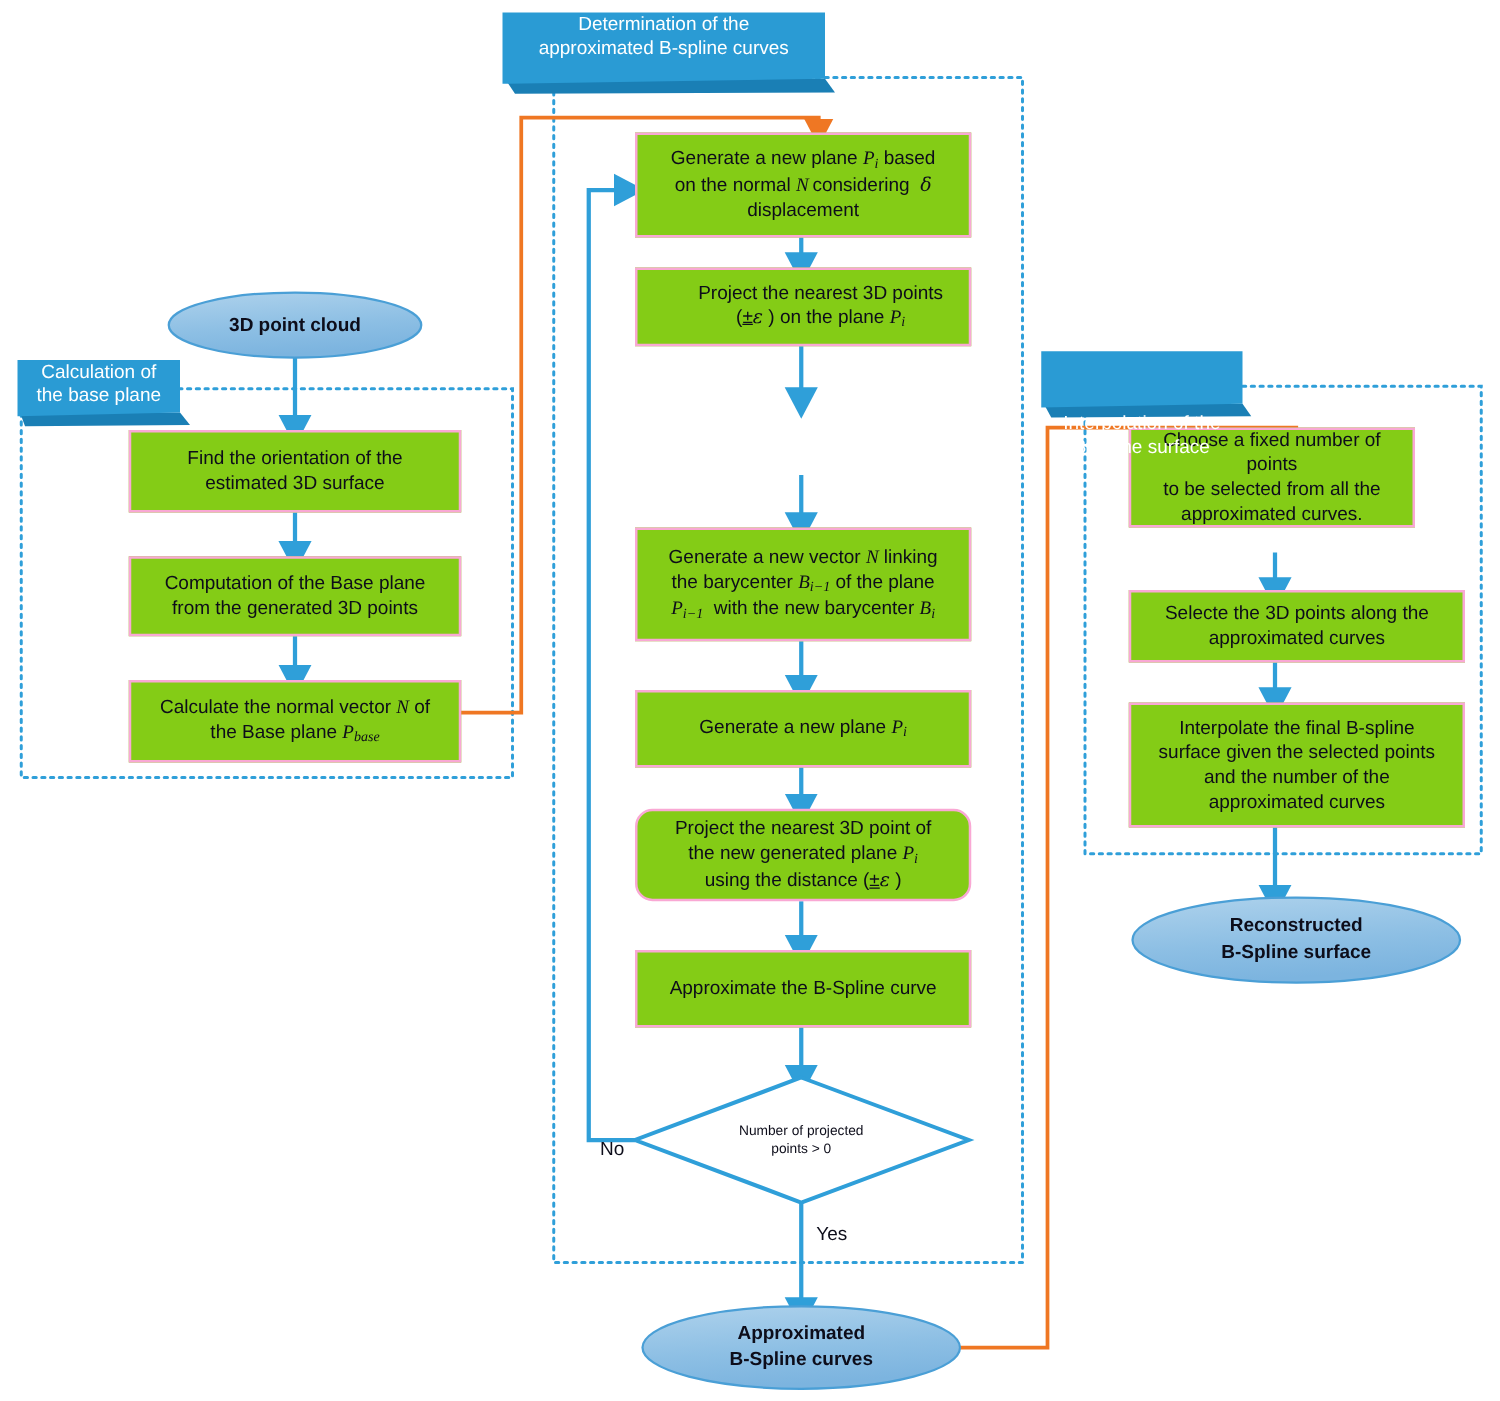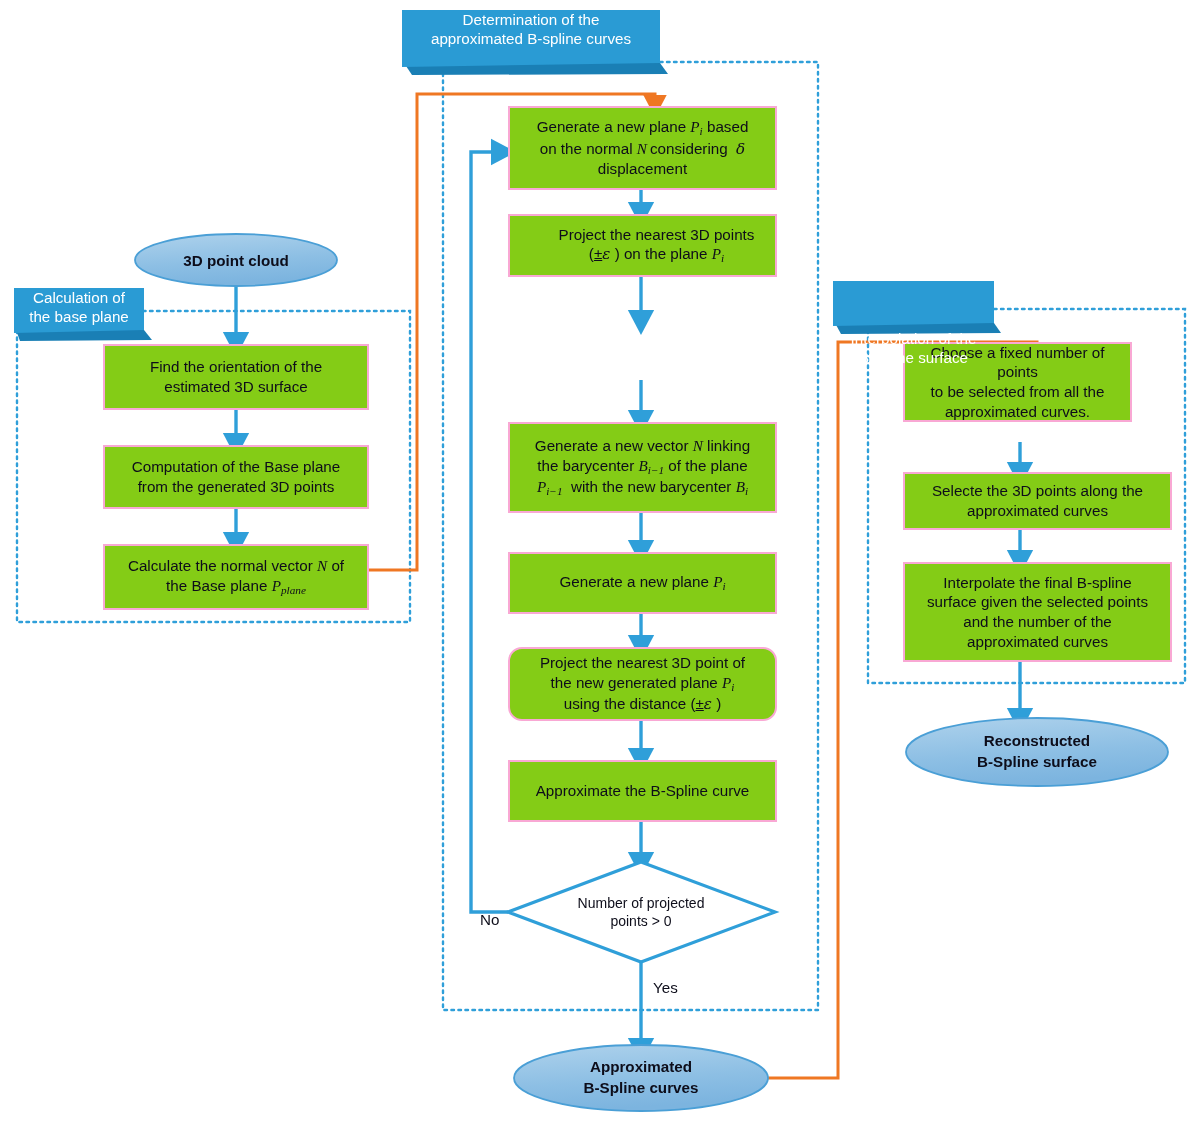--- a/index.html
+++ b/index.html
@@ -10,21 +10,21 @@
 
   .node{position:absolute;box-sizing:border-box;display:flex;align-items:center;
         justify-content:center;text-align:center;}
 
   
   .proc{background:#84cc16;border:2px solid #f9a8d4;color:#0d0d1a;
         font-size:15.2px;line-height:1.30;padding:4px 8px;}
 
   
   .diamond-label{position:absolute;display:flex;align-items:center;justify-content:center;
-        text-align:center;font-size:14px;line-height:1.30;color:#0d0d1a;}
+        text-align:center;font-size:11px;line-height:1.30;color:#0d0d1a;}
 
   
   .banner{position:absolute;color:#ffffff;font-size:15.2px;line-height:1.28;
         text-align:center;display:flex;align-items:flex-start;justify-content:center;
         padding-bottom:8px;}
   .banner span{position:relative;z-index:2;}
 
   .edge-label{position:absolute;font-size:15.2px;color:#0d0d1a;}
 
   .math{font-family:"Liberation Serif","DejaVu Serif",serif;font-style:italic;}
@@ -150,21 +150,21 @@
   <div class="node proc" style="left:103px;top:445px;width:266px;height:64px;">
     <span>
       <span>Computation of the Base plane</span><br>
       <span>from the generated 3D points</span>
     </span>
   </div>
 
   <div class="node proc" style="left:103px;top:544px;width:266px;height:66px;">
     <span>
       <span>Calculate the normal vector <span class="math">N</span> of</span><br>
-      <span>the Base plane <span class="math">P<span class="sub">plane</span></span></span>
+      <span>the Base plane <span class="math">P<span class="sub">base</span></span></span>
     </span>
   </div>
 
   <div class="node proc" style="left:508px;top:106px;width:269px;height:84px;">
     <span>
       <span>Generate a new plane <span class="math">P<span class="sub">i</span></span> based</span><br>
       <span>on the normal <span class="math">N</span> considering&nbsp; <span class="gk">δ</span></span><br>
       <span>displacement</span>
     </span>
   </div>

